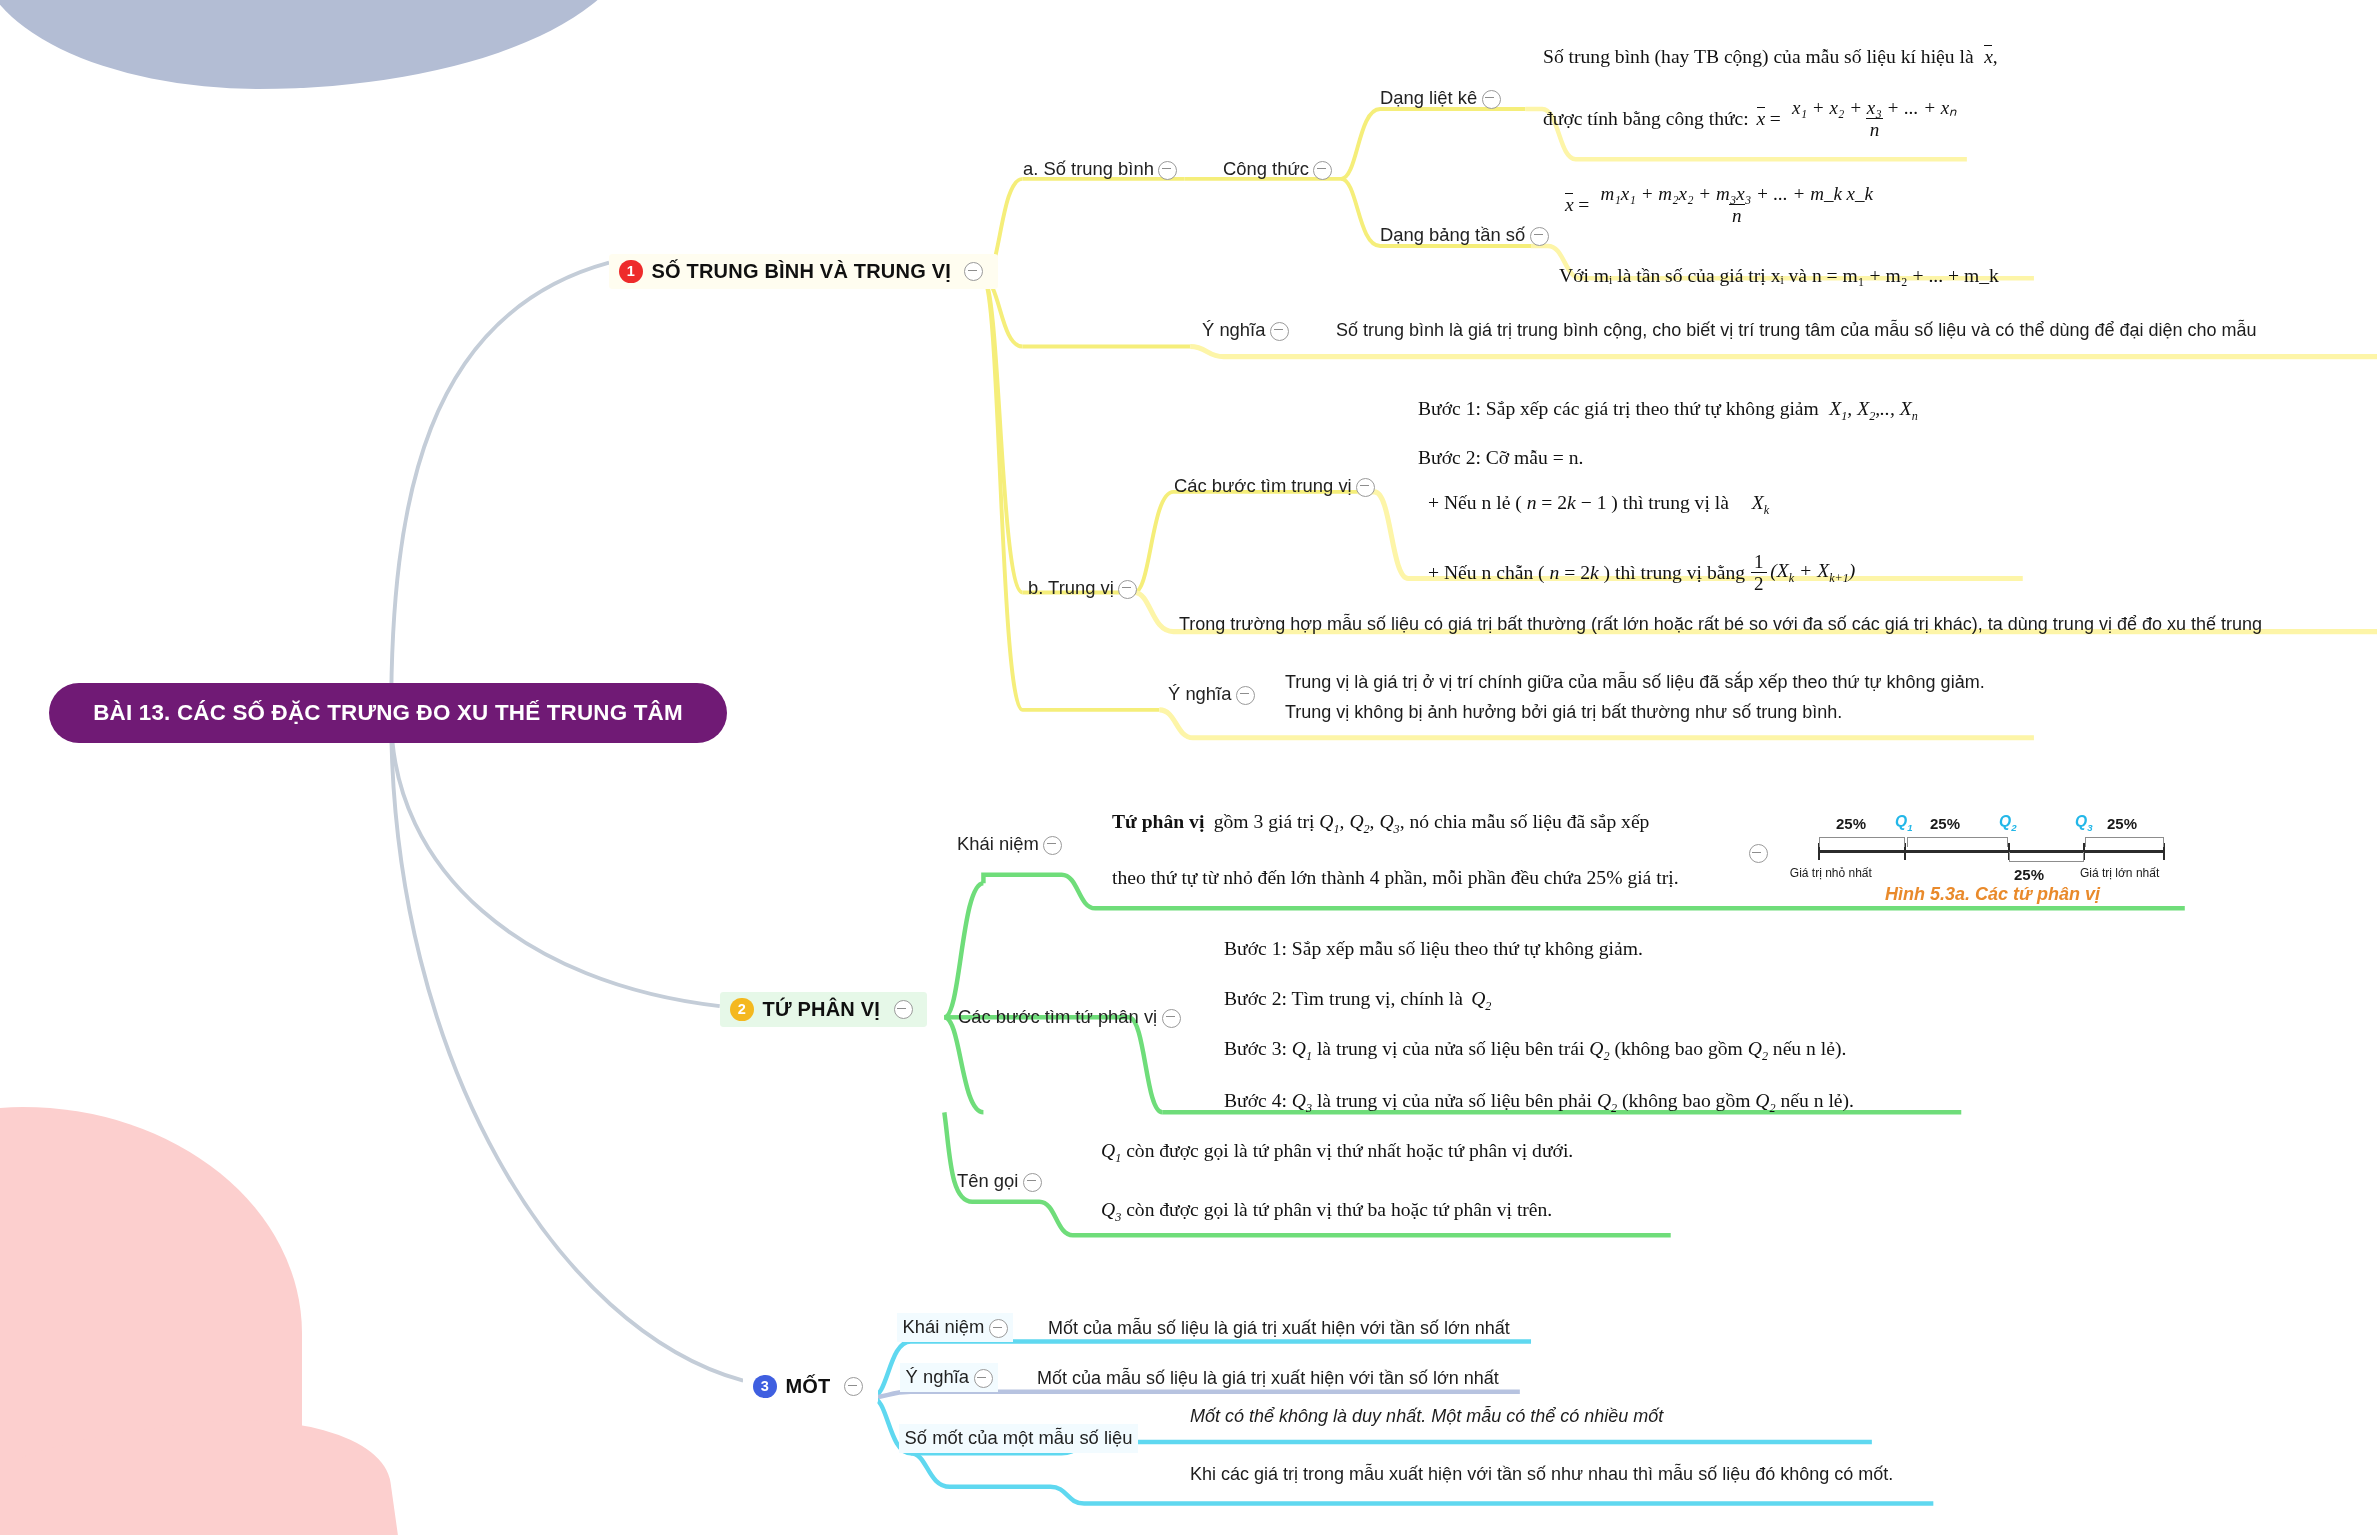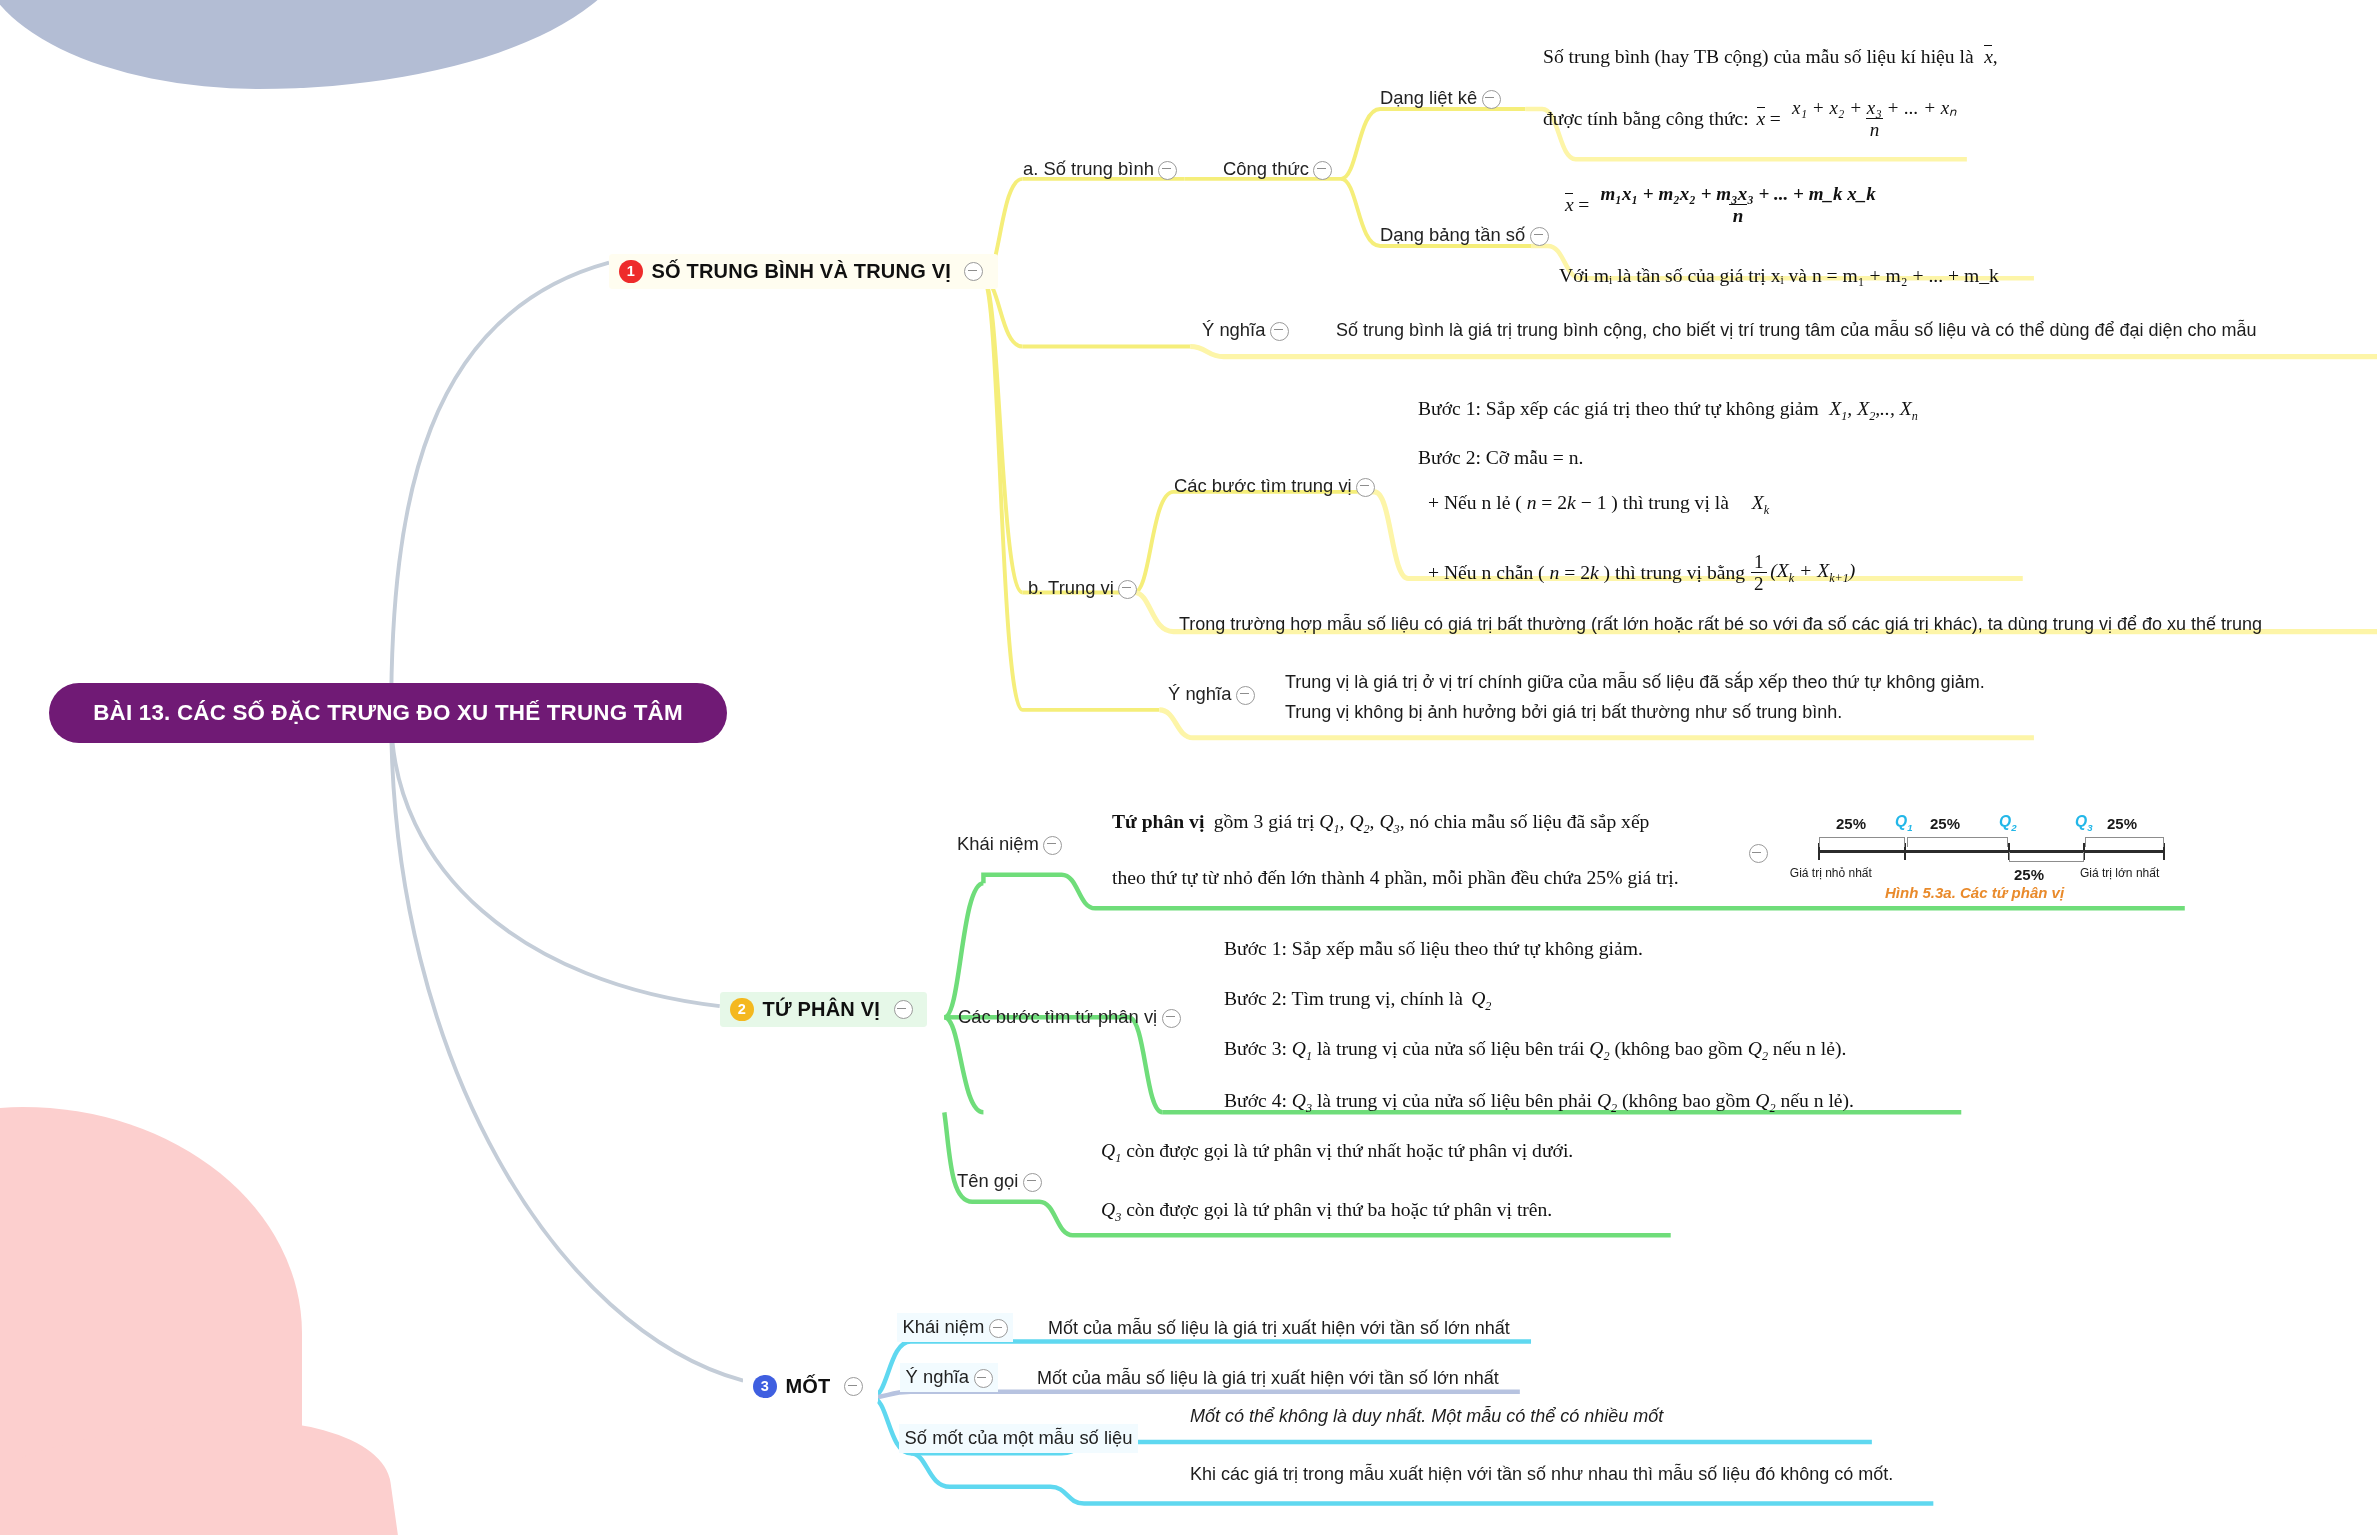--- a/index.html
+++ b/index.html
@@ -82,21 +82,21 @@
 
   
   #quartile-fig{position:absolute;left:1801px;top:796px;width:391px;height:106px;}
   #quartile-fig .axis{position:absolute;left:17px;top:54px;width:347px;height:2.8px;background:#2b2b2b;}
   #quartile-fig .tick{position:absolute;top:47px;width:2.2px;height:17px;background:#2b2b2b;}
   #quartile-fig .brk{position:absolute;height:9px;border:1.1px solid #8d8d8d;border-bottom:none;}
   #quartile-fig .brk.down{border:1.1px solid #8d8d8d;border-top:none;}
   #quartile-fig .pcnt{position:absolute;font-size:15px;color:#1a1a1a;font-weight:600;}
   #quartile-fig .qlab{position:absolute;font-size:15.6px;color:#23b7e8;font-style:italic;font-weight:bold;}
   #quartile-fig .edge{position:absolute;font-size:12px;color:#1a1a1a;}
-  #quartile-fig .cap{position:absolute;left:84px;top:88px;font-size:15px;color:#e98a2b;
+  #quartile-fig .cap{position:absolute;left:84px;top:88px;font-size:18px;color:#e98a2b;
      font-style:italic;font-weight:bold;}
 </style>
 </head>
 <body>
 
 <div id="root">
 
   <div class="blob" id="blob-top"></div>
   <div class="blob" id="blob-bottom"></div>
   <div class="blob" id="blob-bottom2"></div>
@@ -199,21 +199,21 @@
     <span style="margin:0 4.5px;">=</span>
     <span class="frac" style="font-size:19px;">
       <span class="num it">x₁ + x₂ + x₃ + ... + xₙ</span>
       <span class="den it">n</span>
     </span>
   </div>
 
   <div class="node mathline" style="left:1565px;top:184px;display:flex;align-items:center;">
     <span class="ovl it">x</span>
     <span style="margin:0 4.5px;">=</span>
-    <span class="frac" style="font-size:19px;font-weight:bold;">
+    <span class="frac" style="font-size:19px;">
       <span class="num it">m₁x₁ + m₂x₂ + m₃x₃ + ... + m_k x_k</span>
       <span class="den it">n</span>
     </span>
   </div>
   <div class="node mathline" style="left:1559px;top:265px;">Với mᵢ là tần số của giá trị xᵢ và n = m₁ + m₂ + ... + m_k</div>
 
   <div class="node lbl" style="left:1202px;top:319px;">
     <span>Ý nghĩa</span><span class="toggle"></span>
   </div>
   <div class="node sansbody" style="left:1336px;top:320px;">Số trung bình là giá trị trung bình cộng, cho biết vị trí trung tâm của mẫu số liệu và có thể dùng để đại diện cho mẫu</div>

